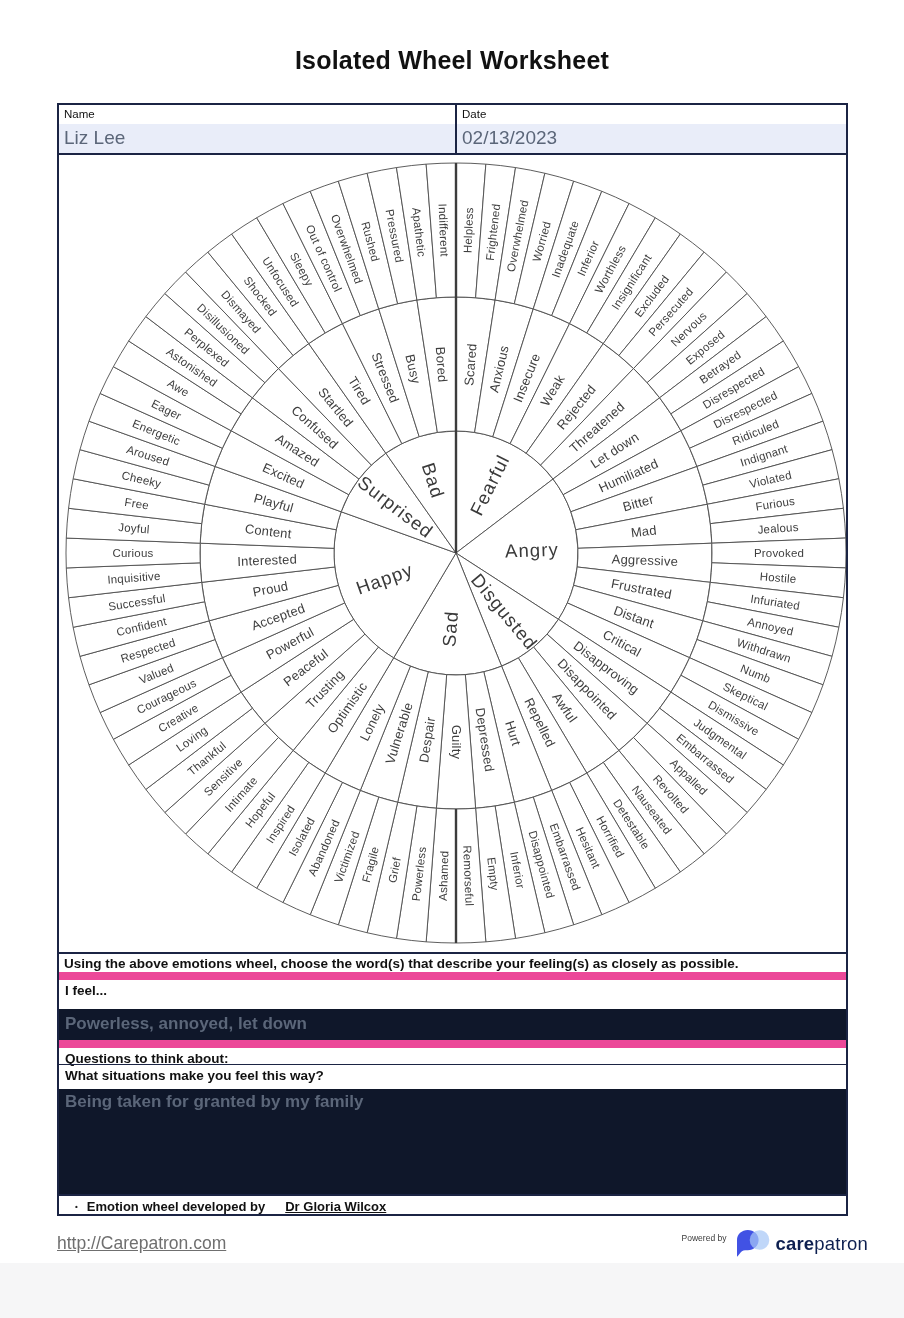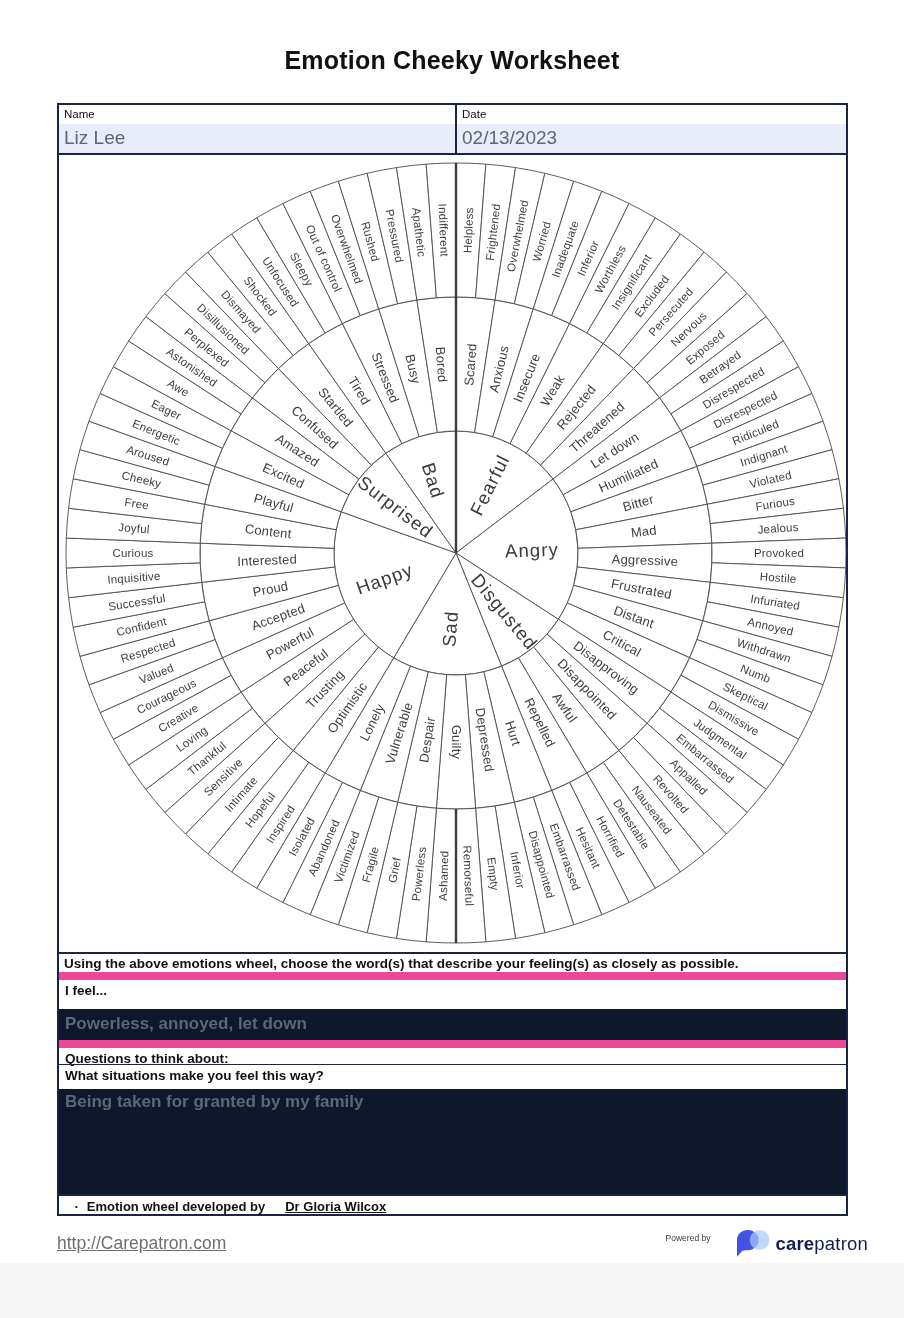--- a/index.html
+++ b/index.html
@@ -32,31 +32,31 @@
   .question { height:28px; border-top:1px solid #1b2444; font-size:13.5px; color:#111; padding:3px 0 0 6px; }
   .answer-area { height:117px; padding:3px 0 0 6px; }
   .credit { height:21px; border-top:2px solid #1b2444; font-size:13px; color:#111; padding:3px 0 0 16px; display:flex; align-items:center; }
   .bullet { font-size:8px; margin-right:9px; color:#222; }
   .credit-link { color:#111; text-decoration:underline; margin-left:20px; cursor:pointer; }
 
   .site-link { position:absolute; left:57px; top:1233px; font-size:17.5px; color:#6f6f6f;
     text-decoration:underline; cursor:pointer; }
 
   .powered { position:absolute; top:1229px; right:36px; display:flex; align-items:center; }
-  .pb-text { font-size:8.5px; color:#3a3a3a; margin-right:26px; position:relative; top:-6px; }
+  .pb-text { font-size:8.5px; color:#3a3a3a; margin-right:10px; position:relative; top:-6px; }
   .logo { margin-right:5px; }
   .brand { font-size:18.5px; color:#0e2050; letter-spacing:.2px; }
   .brand b { font-weight:bold; }
 
   .gray-strip { position:absolute; left:0; top:1263px; width:904px; height:55px; background:#f6f6f7; }
 </style>
 </head>
 <body>
 
-<div class="page-title">Emotion Cheeky Worksheet</div>
+<div class="page-title">Isolated Wheel Worksheet</div>
 
 <div class="sheet">
 
   <div class="hdr-row">
     <div class="cell name-cell">
       <div class="cell-label">Name</div>
       <div class="cell-value">Liz Lee</div>
     </div>
     <div class="cell">
       <div class="cell-label">Date</div>

